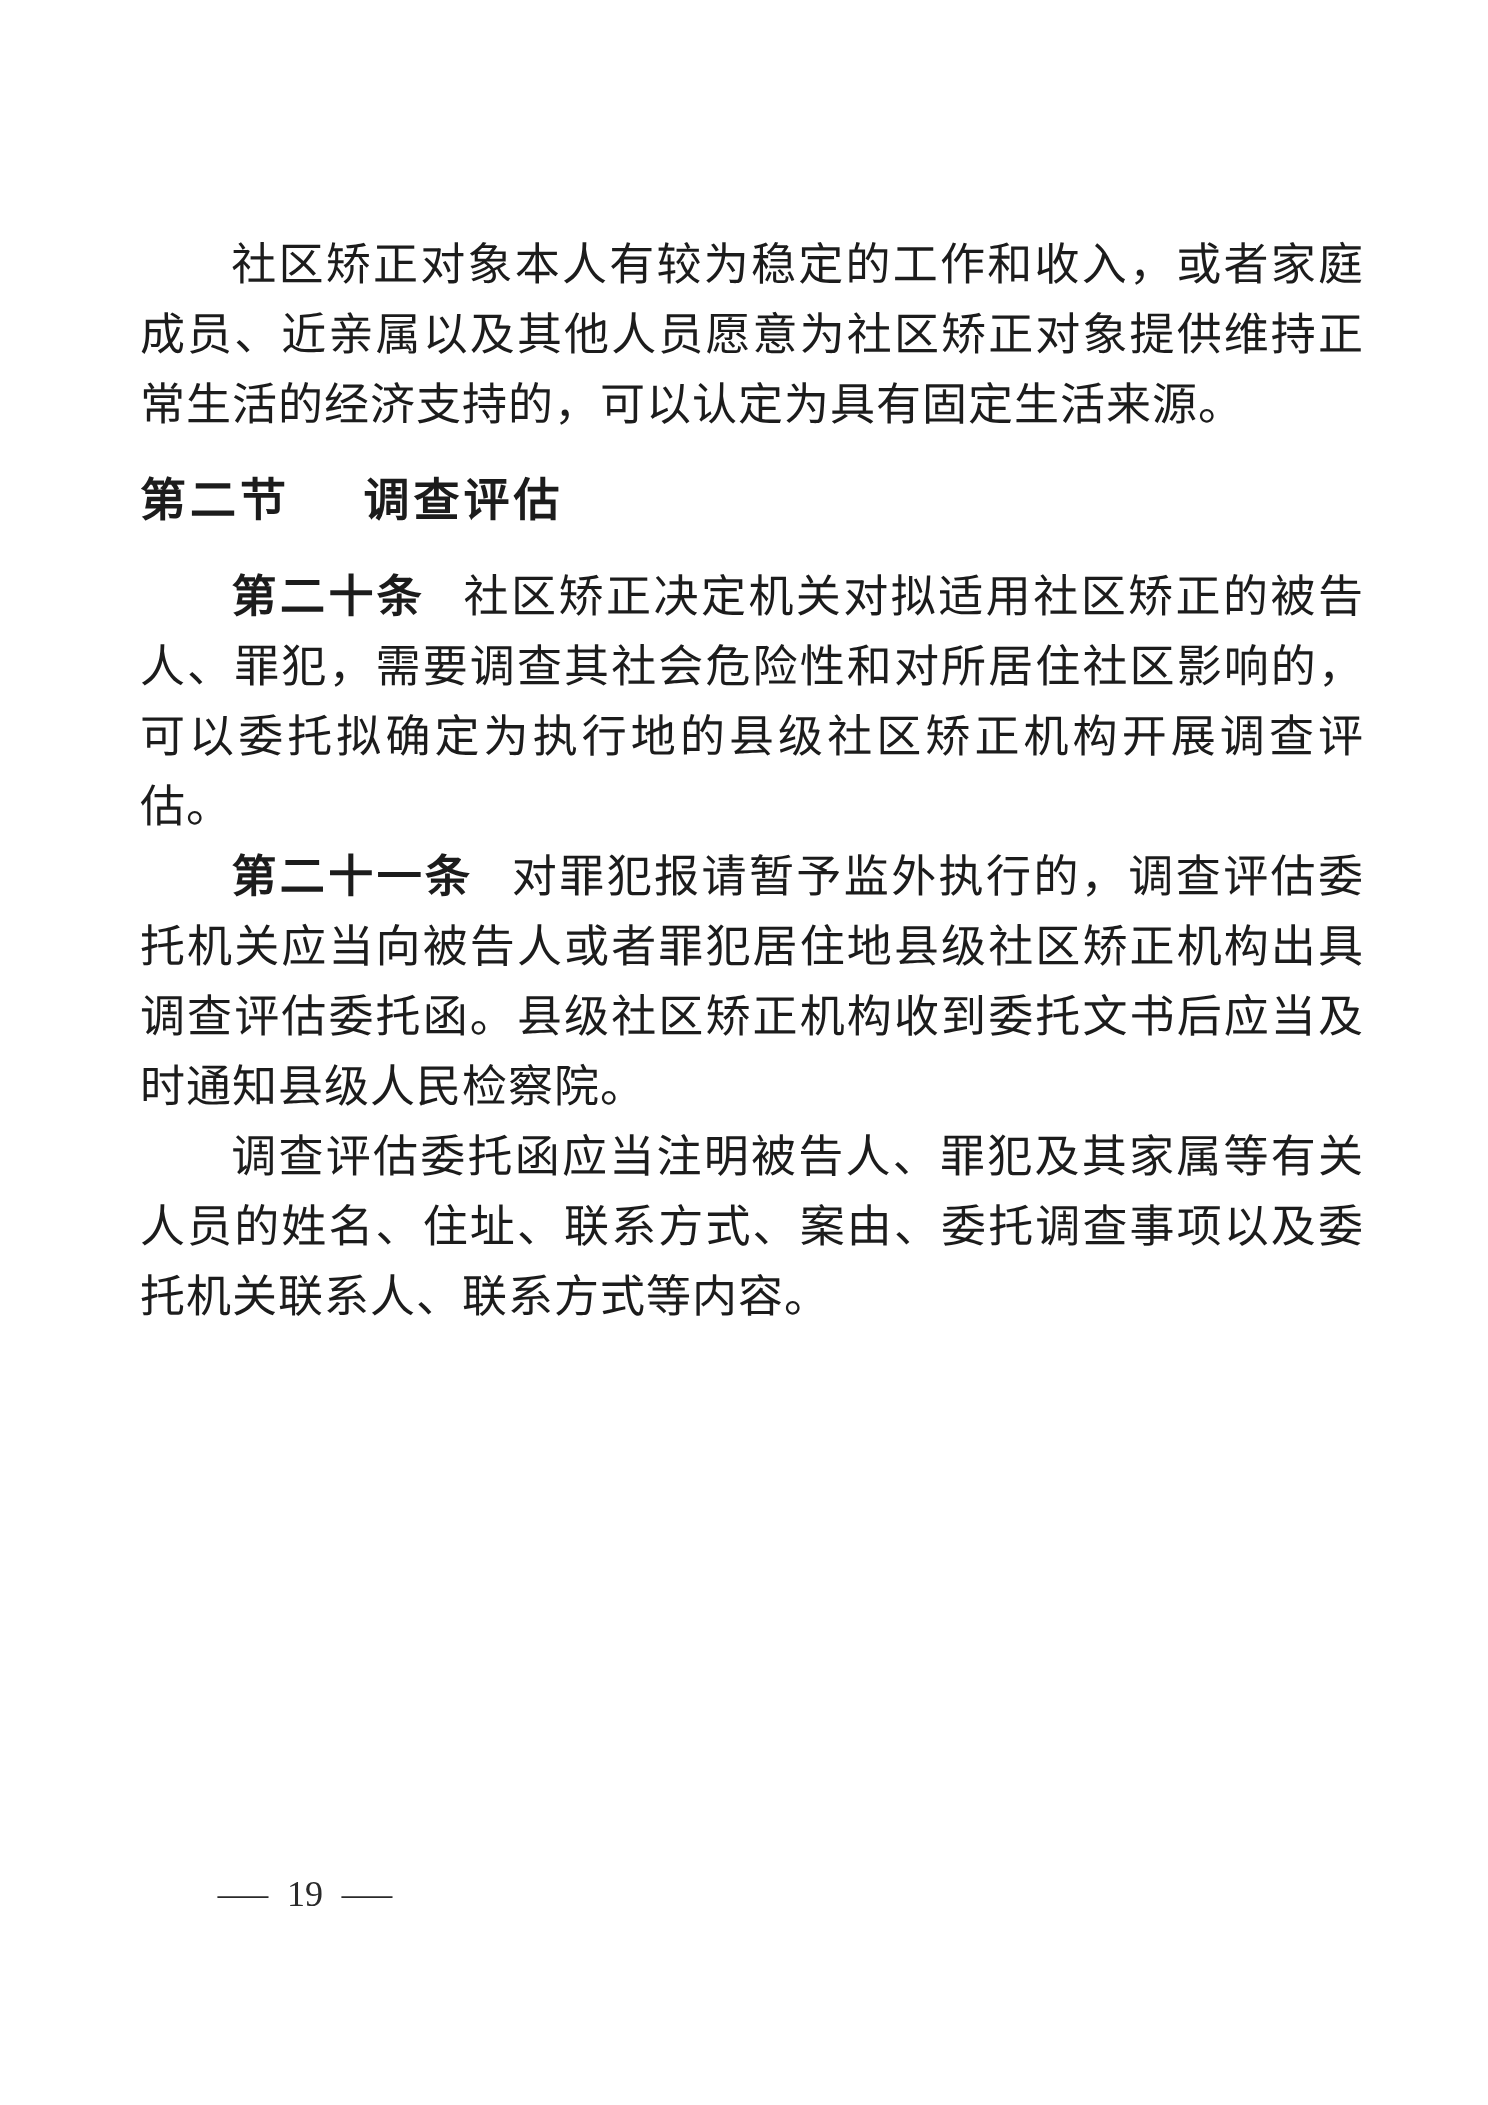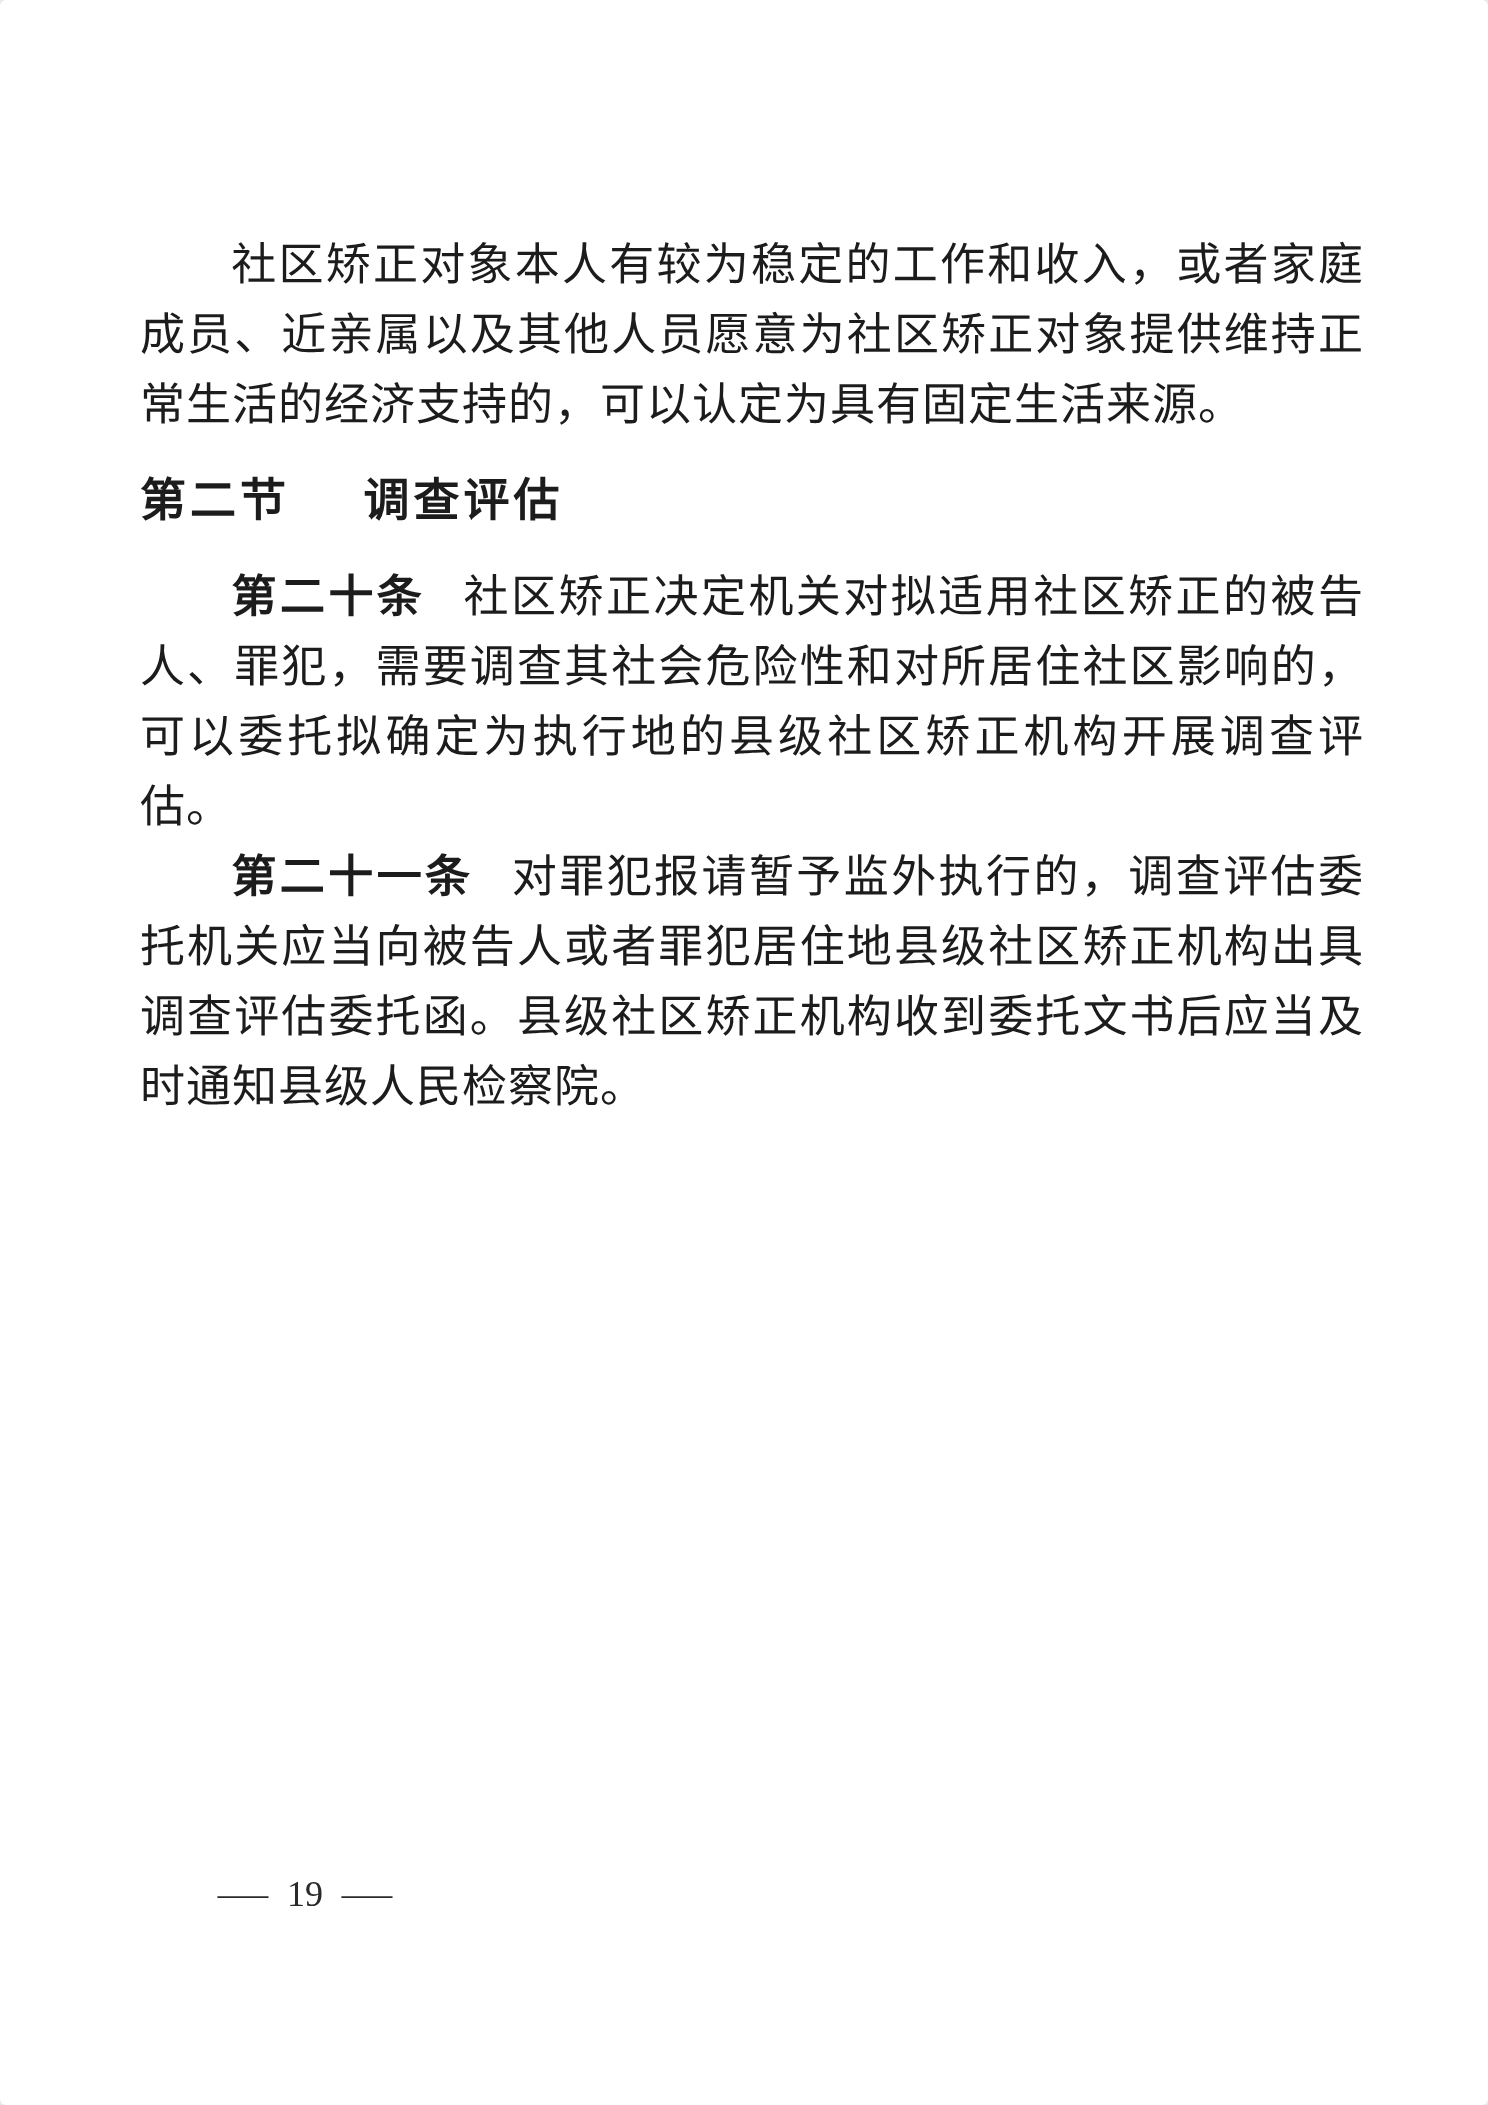--- a/index.html
+++ b/index.html
@@ -9,21 +9,20 @@
   }
   .page {
     position: relative;
     width: 1488px;
     height: 2105px;
     margin: 0 auto;
     background: #ffffff;
     color: #1c1c1c;
     font-family: "Liberation Serif", "DejaVu Serif", serif;
     overflow: hidden;
-    border-radius: 6px;
   }
   .content {
     position: absolute;
     top: 230px;
     left: 140px;
     width: 1224px;
   }
   .para {
     margin: 0;
     font-size: 45px;
@@ -79,20 +78,21 @@
     <p class="para"><span class="indent"></span><span>社区矫正对象本人有较为稳定的工作和收入，或者家庭成员、近亲属以及其他人员愿意为社区矫正对象提供维持正常生活的经济支持的，可以认定为具有固定生活来源。</span></p>
 
     <h2 class="section-heading"><span class="heading-num">第二节</span><span class="heading-title">调查评估</span></h2>
 
     <p class="para"><span class="indent"></span><b class="lead">第二十条</b><span>社区矫正决定机关对拟适用社区矫正的被告人、罪犯，需要调查其社会危险性和对所居住社区影响的，可以委托拟确定为执行地的县级社区矫正机构开展调查评估。</span></p>
 
 
 
     <p class="para"><span class="indent"></span><b class="lead">第二十一条</b><span>对罪犯报请暂予监外执行的，调查评估委托机关应当向被告人或者罪犯居住地县级社区矫正机构出具调查评估委托函。县级社区矫正机构收到委托文书后应当及时通知县级人民检察院。</span></p>
 
+    <p class="para"><span class="indent"></span><span>调查评估委托函应当注明被告人、罪犯及其家属等有关人员的姓名、住址、联系方式、案由、委托调查事项以及委托机关联系人、联系方式等内容。</span></p>
 
   </div>
 
   <div class="page-footer">
     <span class="dash">—</span>
     <span class="num">19</span>
     <span class="dash">—</span>
   </div>
 </div>
 

